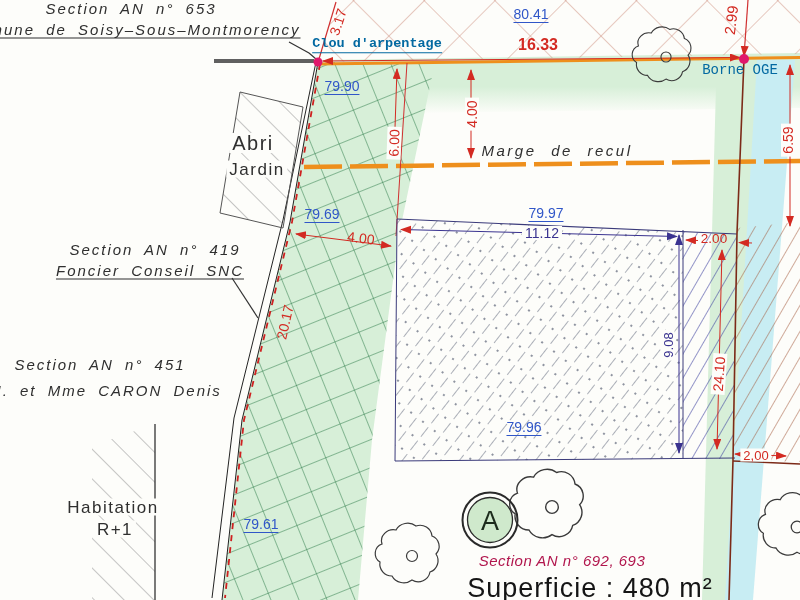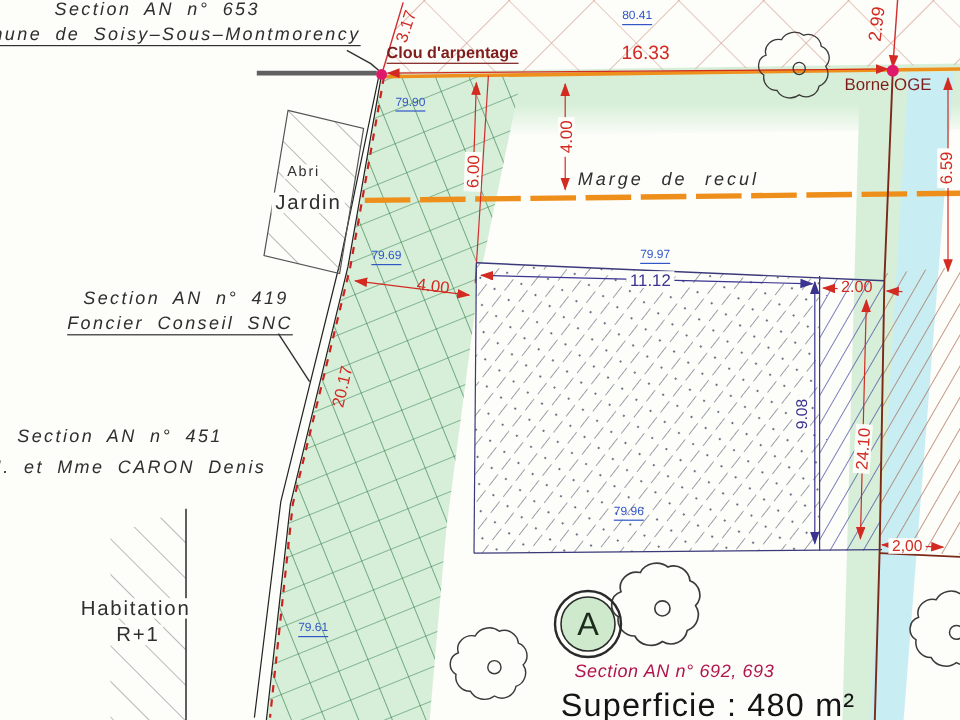--- a/index.html
+++ b/index.html
@@ -12,22 +12,22 @@
   svg{position:absolute;left:0;top:0;}
   .lbl{
     position:absolute;white-space:nowrap;line-height:1;
     transform:translate(-50%,-50%);
     font-family:"Liberation Sans",sans-serif;
   }
   .it{font-style:italic;}
   .ul{border-bottom:1.5px solid currentColor;padding-bottom:1px;}
   .gray{color:#2f2f2f;letter-spacing:2px;word-spacing:5px;}
   .red{color:#d32a22;}
-  .blue{color:#3056c8;font-size:10px;}
-  .mag{color:#7f1d1d;}
+  .blue{color:#3056c8;font-size:14px;}
+  .mag{color:#0369a1;font-family:Liberation Mono, monospace;}
   .navy{color:#3a3390;}
   .halo{background:#fdfdfa;padding:0 3px;}
   .big{font-size:27px;color:#151515;letter-spacing:1px;}
 </style>
 </head>
 <body>
 
 <div id="stage">
 
 <svg width="800" height="600" viewBox="0 0 800 600">
@@ -136,21 +136,21 @@
   <circle cx="744" cy="59" r="5" fill="#e0186c"></circle>
 </svg>
 
 <div class="lbl it gray" style="left:131px;top:8px;font-size:15px;">Section AN n° 653</div>
 <div class="lbl it gray ul" style="left:145px;top:30px;font-size:15px;">mune de Soisy–Sous–Montmorency</div>
 
 <div class="lbl mag ul" style="left:377px;top:45px;font-size:13.5px;font-weight:bold;">Clou d'arpentage</div>
 <div class="lbl mag" style="left:740px;top:70px;font-size:14px;">Borne OGE</div>
 
 <div class="lbl red" style="left:338px;top:22px;font-size:14px;transform:translate(-50%,-50%) rotate(-72deg);">3.17</div>
-<div class="lbl red" style="left:538px;top:45px;font-size:16px;">16.33</div>
+<div class="lbl red" style="left:538px;top:45px;font-size:16px;font-weight:bold;">16.33</div>
 <div class="lbl red" style="left:731px;top:20px;font-size:15px;transform:translate(-50%,-50%) rotate(-83deg);">2.99</div>
 
 <div class="lbl blue ul" style="left:531px;top:15px;">80.41</div>
 <div class="lbl blue ul" style="left:342px;top:87px;">79.90</div>
 <div class="lbl blue ul" style="left:322px;top:215px;">79.69</div>
 <div class="lbl blue ul" style="left:546px;top:214px;">79.97</div>
 <div class="lbl blue ul" style="left:524px;top:428px;">79.96</div>
 <div class="lbl blue ul" style="left:261px;top:525px;">79.61</div>
 
 <div class="lbl it gray" style="left:557px;top:150px;font-size:15px;letter-spacing:2.5px;word-spacing:8px;">Marge de recul</div>
@@ -161,21 +161,21 @@
 
 <div class="lbl it gray" style="left:155px;top:249px;font-size:15px;">Section AN n° 419</div>
 <div class="lbl it gray ul" style="left:150px;top:271px;font-size:15px;">Foncier Conseil SNC</div>
 <svg width="800" height="600" style="position:absolute;left:0;top:0;pointer-events:none;">
   <polyline points="232,278 258,318" fill="none" stroke="#333" stroke-width="1.2"></polyline>
 </svg>
 
 <div class="lbl it gray" style="left:100px;top:364px;font-size:15px;">Section AN n° 451</div>
 <div class="lbl it gray" style="left:105px;top:390px;font-size:15px;">M. et Mme CARON Denis</div>
 
-<div class="lbl gray halo" style="left:253px;top:143px;font-size:12px;letter-spacing:1.5px;">Abri</div>
+<div class="lbl gray halo" style="left:253px;top:143px;font-size:20px;letter-spacing:1.5px;">Abri</div>
 <div class="lbl gray halo" style="left:257px;top:169px;font-size:17px;letter-spacing:1.5px;">Jardin</div>
 
 <div class="lbl gray halo" style="left:113px;top:507px;font-size:17px;letter-spacing:1.5px;">Habitation</div>
 <div class="lbl gray halo" style="left:115px;top:529px;font-size:17px;letter-spacing:1.5px;">R+1</div>
 
 <div class="lbl navy halo" style="left:542px;top:233px;font-size:14px;">11.12</div>
 <div class="lbl red" style="left:714px;top:239px;font-size:13.5px;">2.00</div>
 <div class="lbl navy halo" style="left:668px;top:345px;font-size:13px;transform:translate(-50%,-50%) rotate(-90deg);">9.08</div>
 <div class="lbl red halo" style="left:719px;top:374px;font-size:14px;transform:translate(-50%,-50%) rotate(-86deg);">24.10</div>
 <div class="lbl red halo" style="left:788px;top:140px;font-size:14px;transform:translate(-50%,-50%) rotate(-90deg);">6.59</div>

